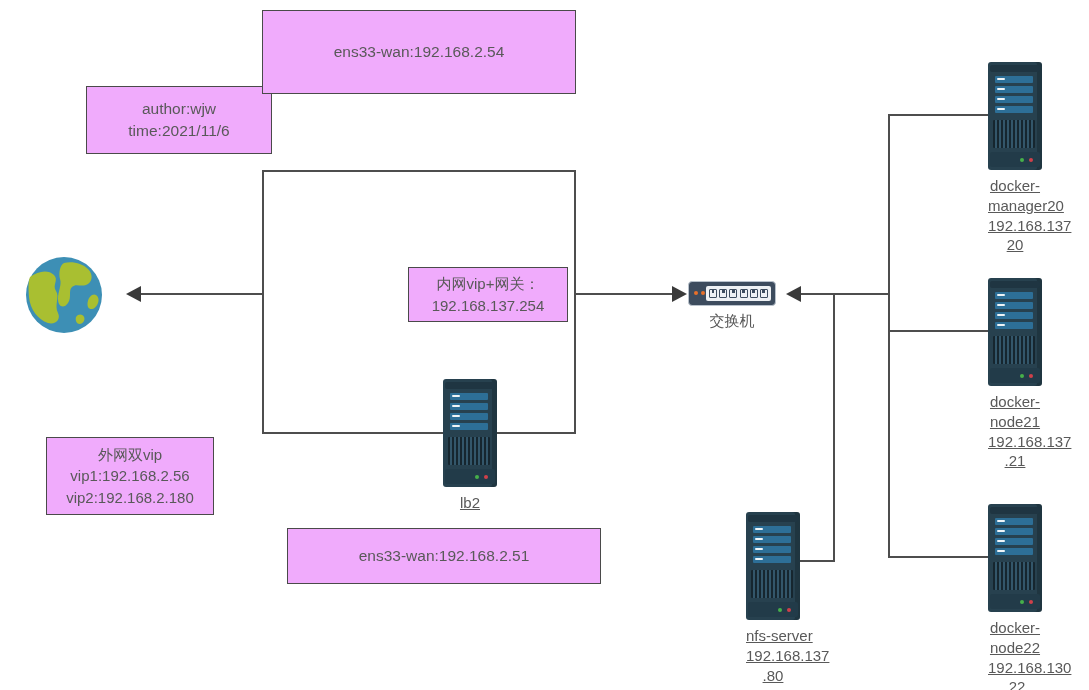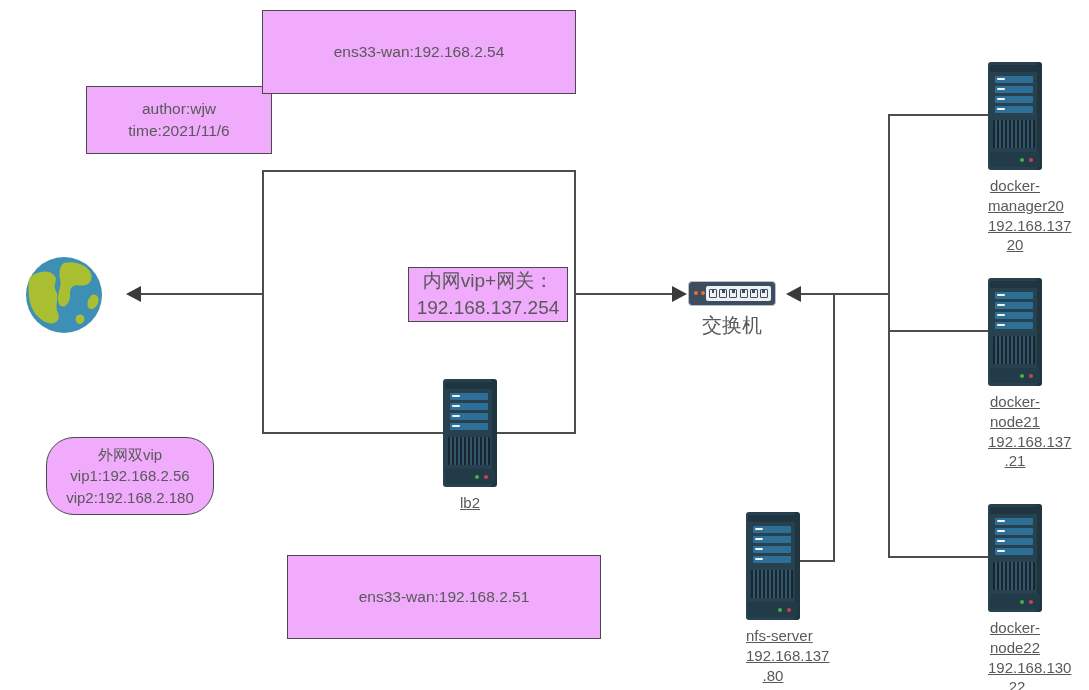--- a/index.html
+++ b/index.html
@@ -125,21 +125,21 @@
   .sw-port{
     width:8px;height:9px;background:#eef1f4;
     border:1.2px solid #3d4c5e;border-radius:1px;
     position:relative;box-sizing:border-box;
   }
   .sw-port::after{
     content:"";position:absolute;left:1.6px;right:1.6px;top:-0.5px;height:3px;
     background:#3d4c5e;
   }
   .switch-label{
-    margin-top:6px;text-align:center;font-size:20px;color:#595959;white-space:nowrap;
+    margin-top:6px;text-align:center;font-size:15px;color:#595959;white-space:nowrap;
   }
   
   .globe{position:absolute;}
 </style>
 </head>
 <body>
 
 <div id="canvas">
 
   <div class="rectbox" style="left:262px;top:170px;width:314px;height:264px;"></div>
@@ -183,32 +183,32 @@
 
   <div class="note" style="left:46px;top:86px;width:186px;height:68px;margin-left:40px;">
     <span class="ln">author:wjw</span>
     <span class="ln">time:2021/11/6</span>
   </div>
 
   <div class="note" style="left:262px;top:10px;width:314px;height:84px;">
     <span class="ln">ens33-wan:192.168.2.54</span>
   </div>
 
-  <div class="note" style="left:408px;top:267px;width:160px;height:55px;font-size:19px;">
+  <div class="note" style="left:408px;top:267px;width:160px;height:55px;font-size:15px;">
     <span class="ln">内网vip+网关：</span>
     <span class="ln">192.168.137.254</span>
   </div>
 
-  <div class="note" style="left:46px;top:437px;width:168px;height:78px;font-size:15px;border-radius:28px;">
+  <div class="note" style="left:46px;top:437px;width:168px;height:78px;font-size:15px;">
     <span class="ln">外网双vip</span>
     <span class="ln">vip1:192.168.2.56</span>
     <span class="ln">vip2:192.168.2.180</span>
   </div>
 
-  <div class="note" style="left:287px;top:555px;width:314px;height:84px;">
+  <div class="note" style="left:287px;top:528px;width:314px;height:56px;">
     <span class="ln">ens33-wan:192.168.2.51</span>
   </div>
 
 
   <div class="node" style="left:411px;top:379px;width:54px;padding-left:32px;">
     <div class="server">
       <div class="srv-body"></div>
       <div class="srv-cap"></div>
       <div class="srv-bays">
         <div class="srv-bay"></div>

